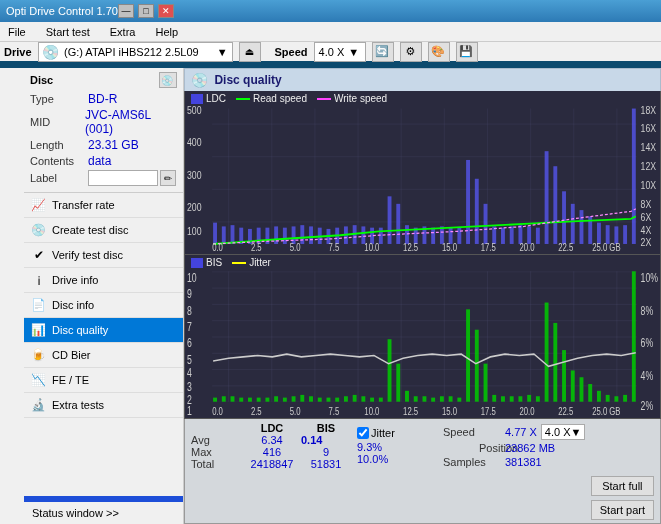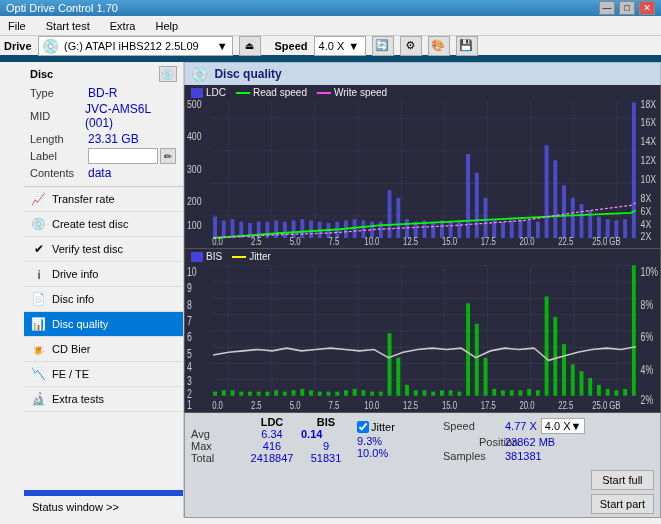--- a/index.html
+++ b/index.html
@@ -1,22 +1,22 @@
 <!DOCTYPE html>
 <html><head>
   <meta charset="utf-8">
   <style>
     * { margin: 0; padding: 0; box-sizing: border-box; }
     body { width: 661px; height: 524px; background: #f0f0f0; font-family: 'Segoe UI', Tahoma, sans-serif; font-size: 11px; overflow: hidden; }
 
     
     .title-bar {
       background: linear-gradient(to bottom, #4a9fd4, #2d7ab5);
-      height: 16px;
-      display: flex; align-items: center; justify-content: space-between;
+      height: 22px;
+      display: flex; align-items: center; 
       padding: 0 6px;
       color: white;
       font-size: 11px;
       font-weight: normal;
     }
     .title-bar-buttons { display: flex; gap: 4px; }
     .title-btn {
       width: 16px; height: 14px;
       background: #c0c0c0;
       border: 1px solid #888;
@@ -212,27 +212,27 @@
       </div>
       <div class="disc-row">
         <span class="disc-row-label">MID</span>
         <span class="disc-row-value">JVC-AMS6L (001)</span>
       </div>
       <div class="disc-row">
         <span class="disc-row-label">Length</span>
         <span class="disc-row-value">23.31 GB</span>
       </div>
       <div class="disc-row">
+        <span class="disc-row-label">Contents</span>
+        <span class="disc-row-value">data</span>
+      </div>
+      <div class="disc-row">
         <span class="disc-row-label">Label</span>
         <input class="disc-label-input" type="text" value="" style="">
         <div class="disc-label-btn">✏</div>
-      </div>
-      <div class="disc-row">
-        <span class="disc-row-label">Contents</span>
-        <span class="disc-row-value">data</span>
       </div>
     </div>
 
     <div class="nav-items">
       <div class="nav-item">
         <span class="nav-icon">📈</span>
         <span>Transfer rate</span>
       </div>
       <div class="nav-item">
         <span class="nav-icon">💿</span>

